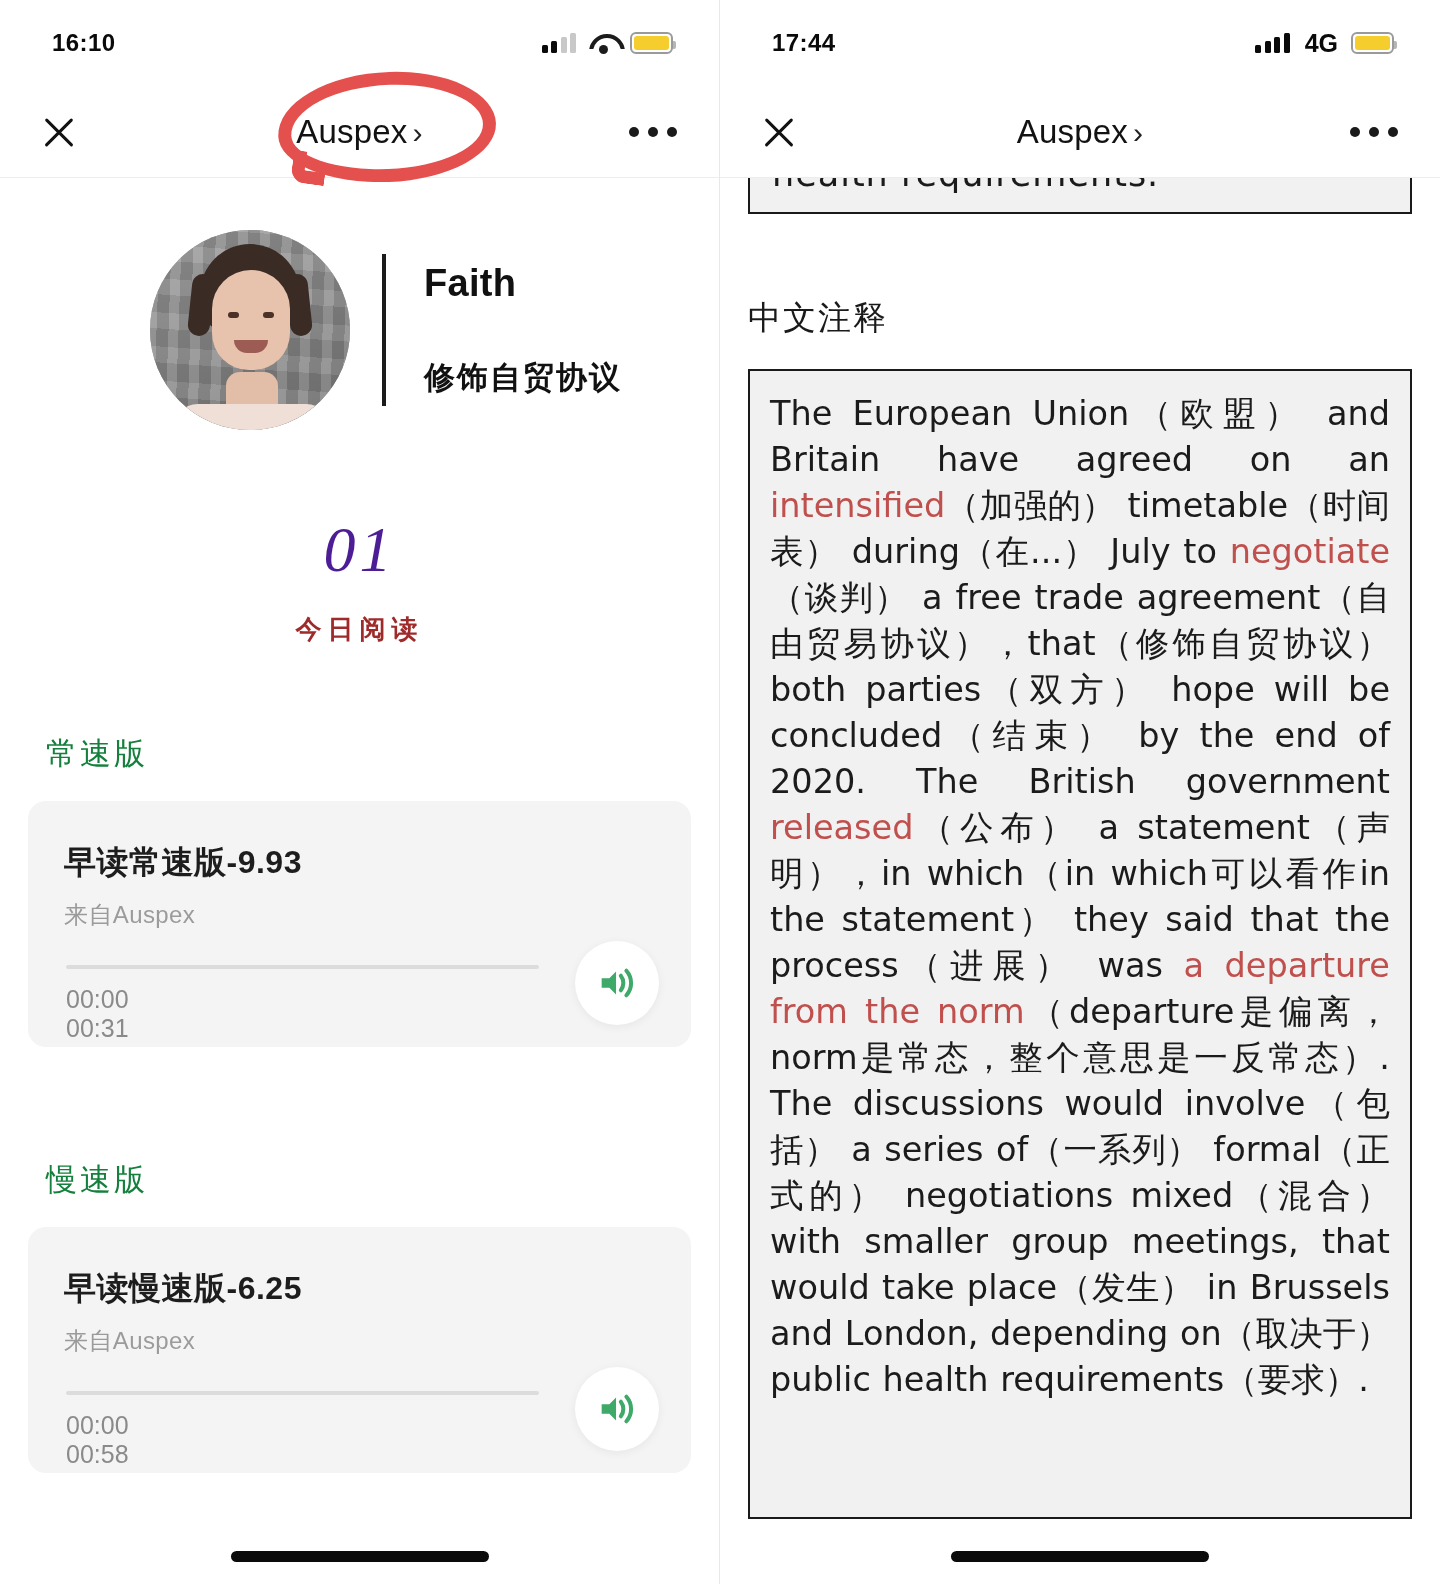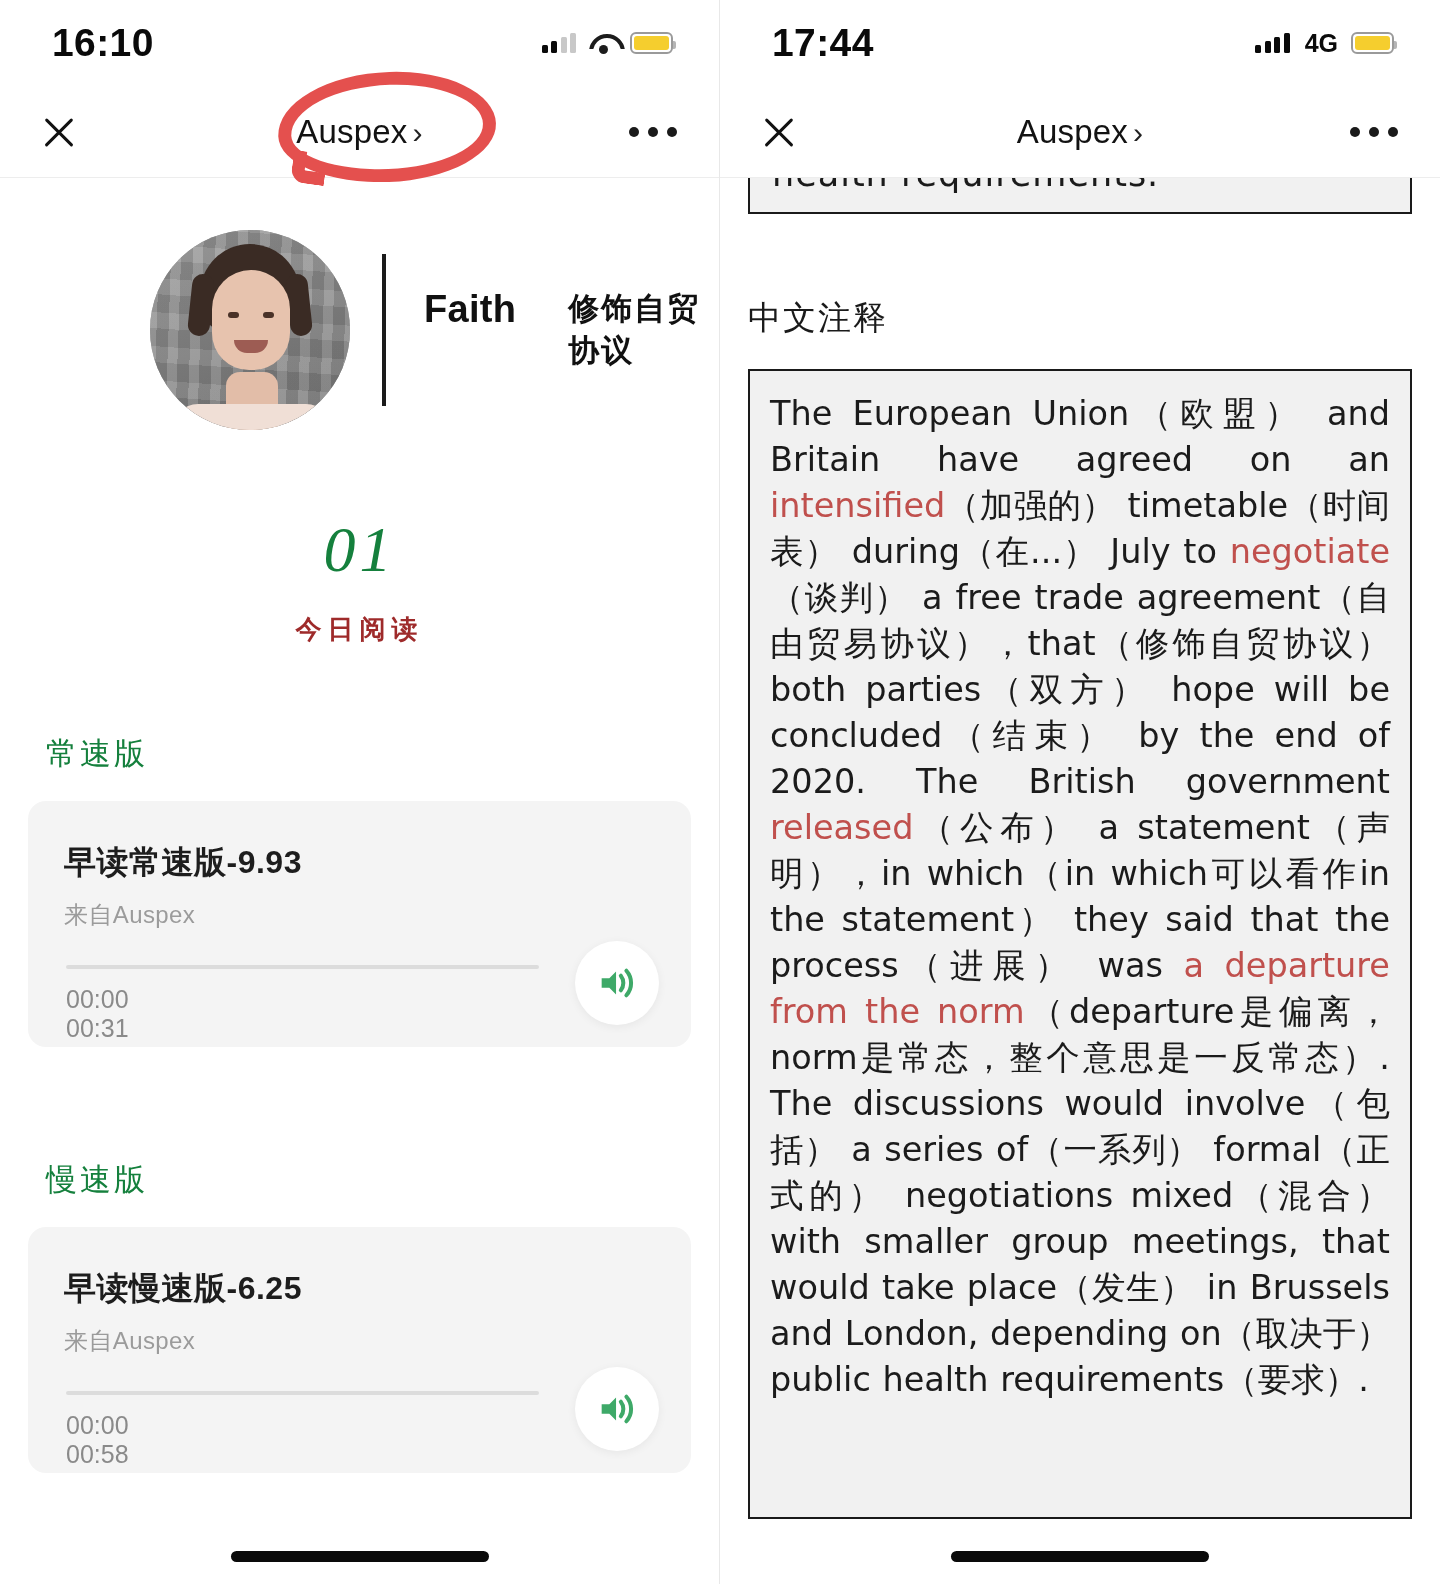--- a/index.html
+++ b/index.html
@@ -19,21 +19,21 @@
   .phone.left { border-right: 1px solid #e8e8e8; }
 
   
   .statusbar {
     height: 86px;
     display: flex; align-items: center;
     justify-content: space-between;
     padding: 0 46px 0 52px;
   }
   .status-time {
-    font-size: 39px; font-weight: bold;
+    font-size: 24px; font-weight: bold;
     color: #0a0a0a; letter-spacing: 0.4px;
   }
   .status-right { display: flex; align-items: center; gap: 13px; }
   .bars { display: flex; align-items: flex-end; gap: 3.5px; height: 20px; }
   .bars i { width: 6px; border-radius: 1.5px; background: #c8c8c8; display: block; }
   .bars i.on { background: #0a0a0a; }
   .bars i:nth-child(1){ height: 8px; }
   .bars i:nth-child(2){ height: 12px; }
   .bars i:nth-child(3){ height: 16px; }
   .bars i:nth-child(4){ height: 20px; }
@@ -158,29 +158,29 @@
     width: 52px; height: 58px; background: #e2bda8; border-radius: 14px 14px 0 0;
   }
   .avatar .shoulder {
     position: absolute; left: 22px; bottom: 0;
     width: 160px; height: 26px; background: #f0dfd6; border-radius: 60px 60px 0 0;
   }
   .profile-divider {
     width: 4px; height: 152px; background: #1b1b1b;
     margin: 0 38px 0 32px; flex: none;
   }
-  .profile-text { display: flex; flex-direction: row; gap: 52px; }
+  .profile-text { display: flex; flex-direction: column; gap: 52px; }
   .profile-name { font-size: 38px; font-weight: bold; color: #111; letter-spacing: 0.3px; }
   .profile-sub  { font-size: 31px; font-weight: bold; color: #111; letter-spacing: 2px; }
 
   
   .readblock { text-align: center; margin-top: 88px; }
   .read-num {
     font-family: "Liberation Serif", "DejaVu Serif", serif;
-    font-style: italic; font-size: 64px; color: #15803d;
+    font-style: italic; font-size: 64px; color: #4c1d95;
     letter-spacing: 4px; line-height: 1;
   }
   .read-label {
     margin-top: 30px;
     font-size: 26px; font-weight: bold; color: #9e2a2a; letter-spacing: 6px;
   }
 
   
   .sec-title {
     font-size: 31px; color: #15803d; letter-spacing: 3px;

